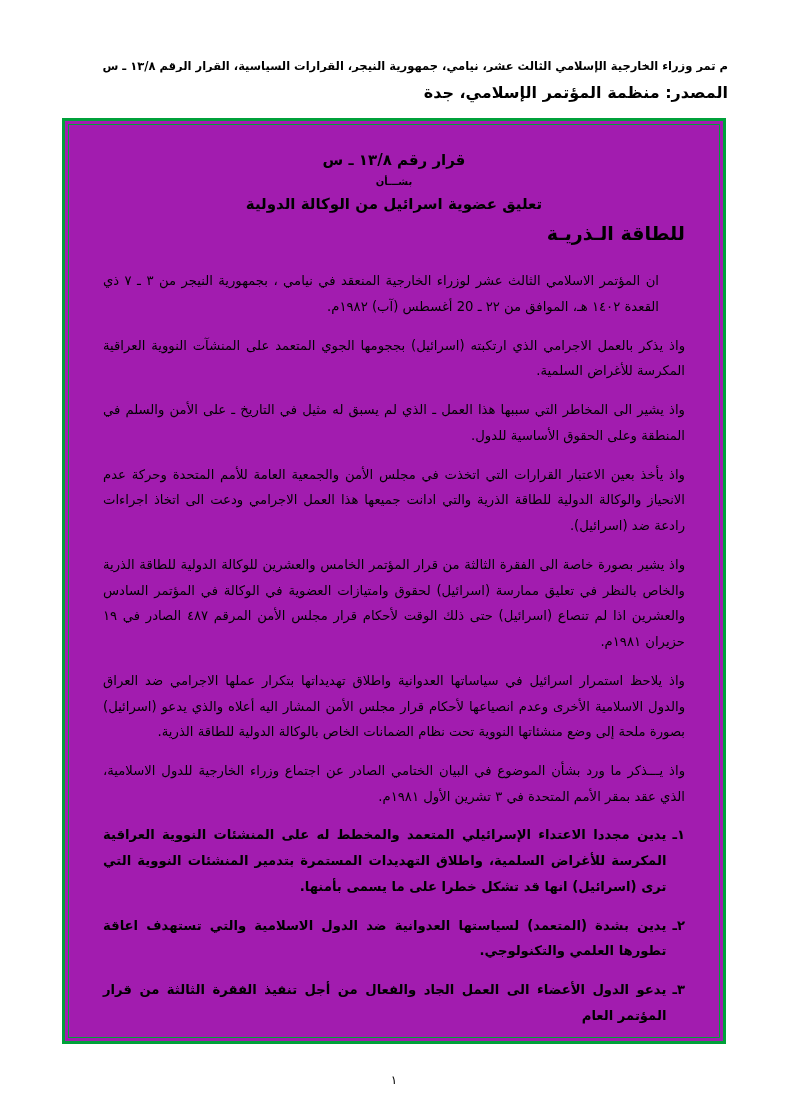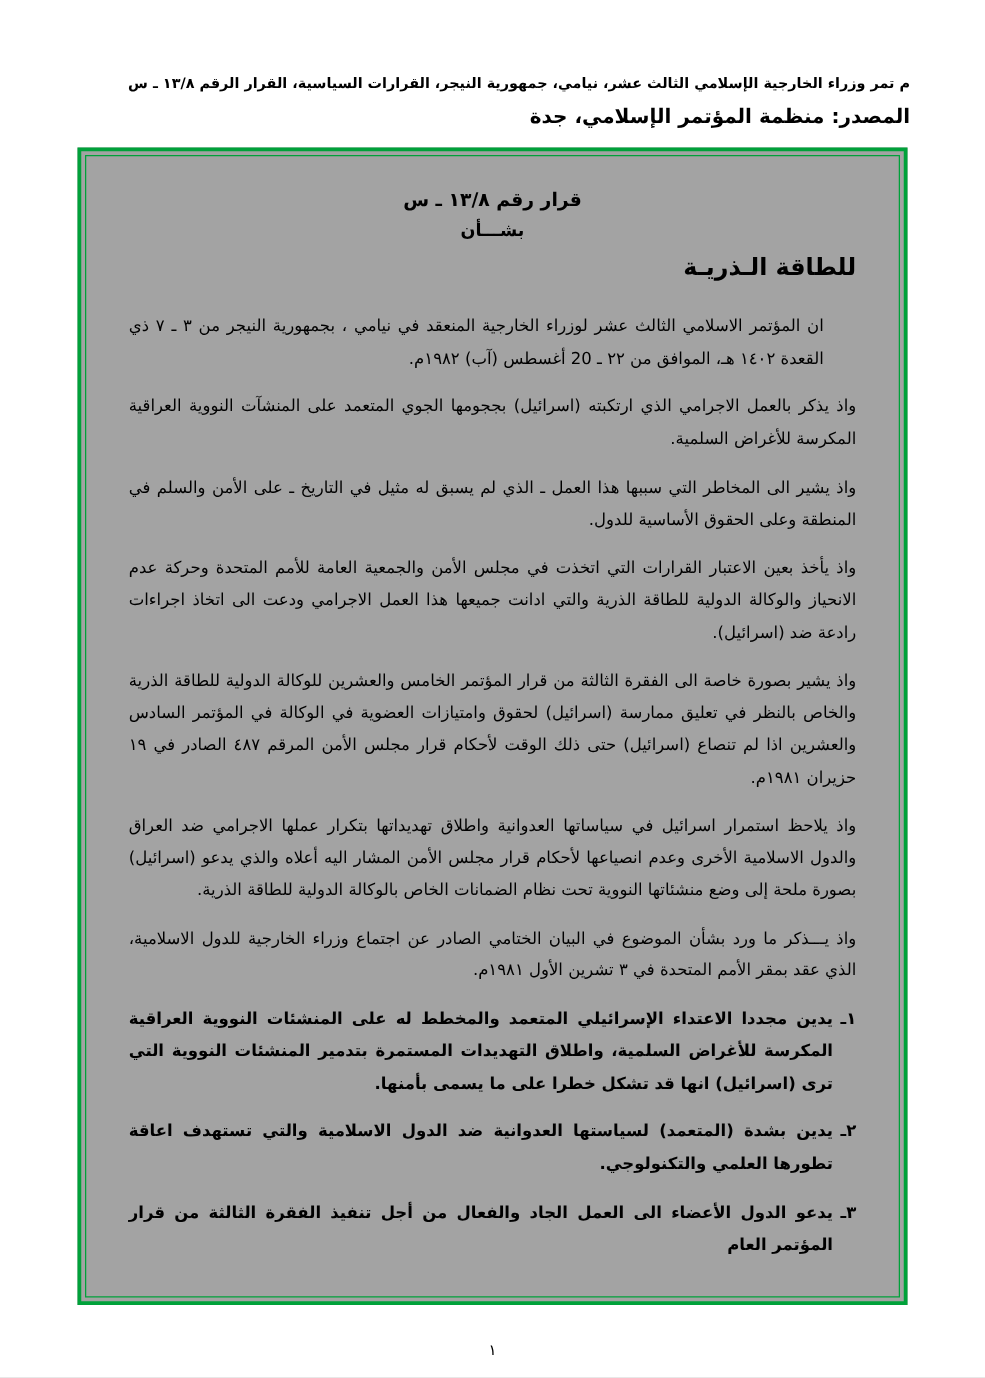--- a/index.html
+++ b/index.html
@@ -43,21 +43,21 @@
 
   
   .frame {
     position: absolute;
     top: 118px;
     left: 62px;
     width: 664px;
     height: 926px;
     border: 3px solid #00a13a;
     box-sizing: border-box;
-    background: #a3a3a3;
+    background: #a21caf;
   }
   .frame-inner {
     position: absolute;
     inset: 3px;
     border: 1px solid #00a13a;
     box-sizing: border-box;
     padding: 22px 34px 20px 34px;
     overflow: hidden;
   }
 
@@ -65,21 +65,21 @@
   .title-block {
     text-align: center;
     direction: rtl;
   }
   .title-block .t {
     display: block;
     font-weight: bold;
     line-height: 1.75;
   }
   .t1 { font-size: 15px; }
-  .t2 { font-size: 14px; letter-spacing: 2px; }
+  .t2 { font-size: 10px; letter-spacing: 2px; }
   .t3 { font-size: 15px; }
   .t4 { font-size: 19px; letter-spacing: 1px; text-align: right; }
 
   
   .body-text {
     direction: rtl;
     text-align: justify;
     font-size: 13.2px;
     line-height: 1.95;
     margin-top: 18px;
@@ -131,20 +131,21 @@
     <span class="line line1">م تمر وزراء الخارجية الإسلامي الثالث عشر، نيامي، جمهورية النيجر، القرارات السياسية، القرار الرقم ١٣/٨ ـ س</span>
     <span class="line line2">المصدر: منظمة المؤتمر الإسلامي، جدة</span>
   </div>
 
   <div class="frame">
     <div class="frame-inner">
 
       <div class="title-block">
         <span class="t t1">قرار رقم ١٣/٨ ـ س</span>
         <span class="t t2">بشـــأن</span>
+        <span class="t t3">تعليق عضوية اسرائيل من الوكالة الدولية</span>
         <span class="t t4">للطاقة الـذريـة</span>
       </div>
 
       <div class="body-text">
 
         <p class="para indent">ان المؤتمر الاسلامي الثالث عشر لوزراء الخارجية المنعقد في نيامي ، بجمهورية النيجر من ٣ ـ ٧ ذي القعدة ١٤٠٢ هـ، الموافق من ٢٢ ـ 20 أغسطس (آب) ١٩٨٢م.</p>
 
 
         <p class="para">واذ يذكر بالعمل الاجرامي الذي ارتكبته (اسرائيل) بججومها الجوي المتعمد على المنشآت النووية العراقية المكرسة للأغراض السلمية.</p>
 

